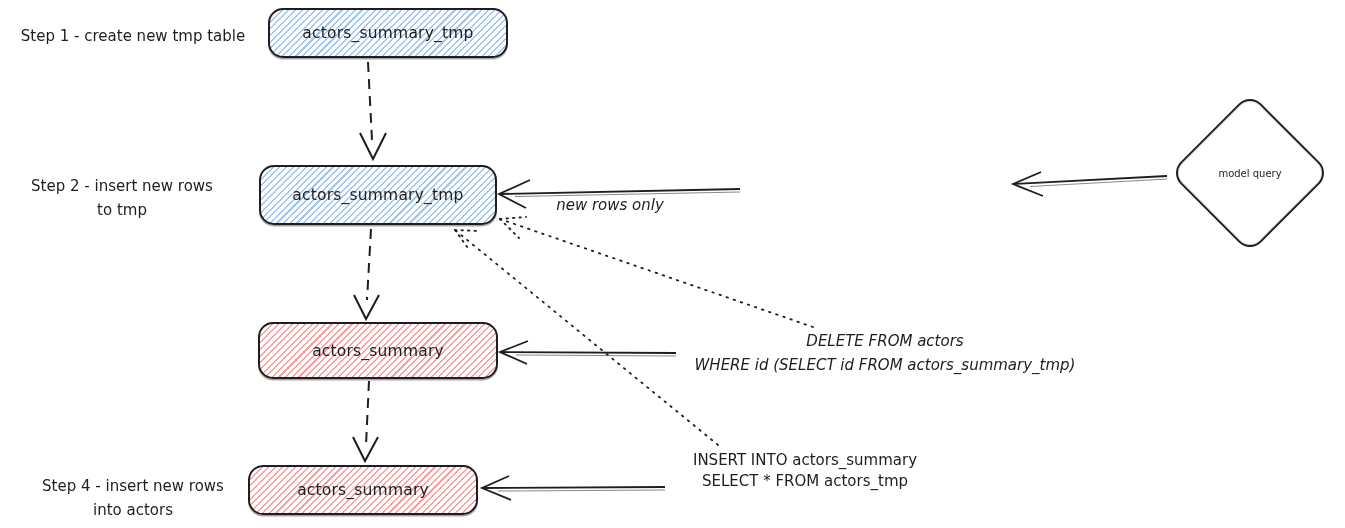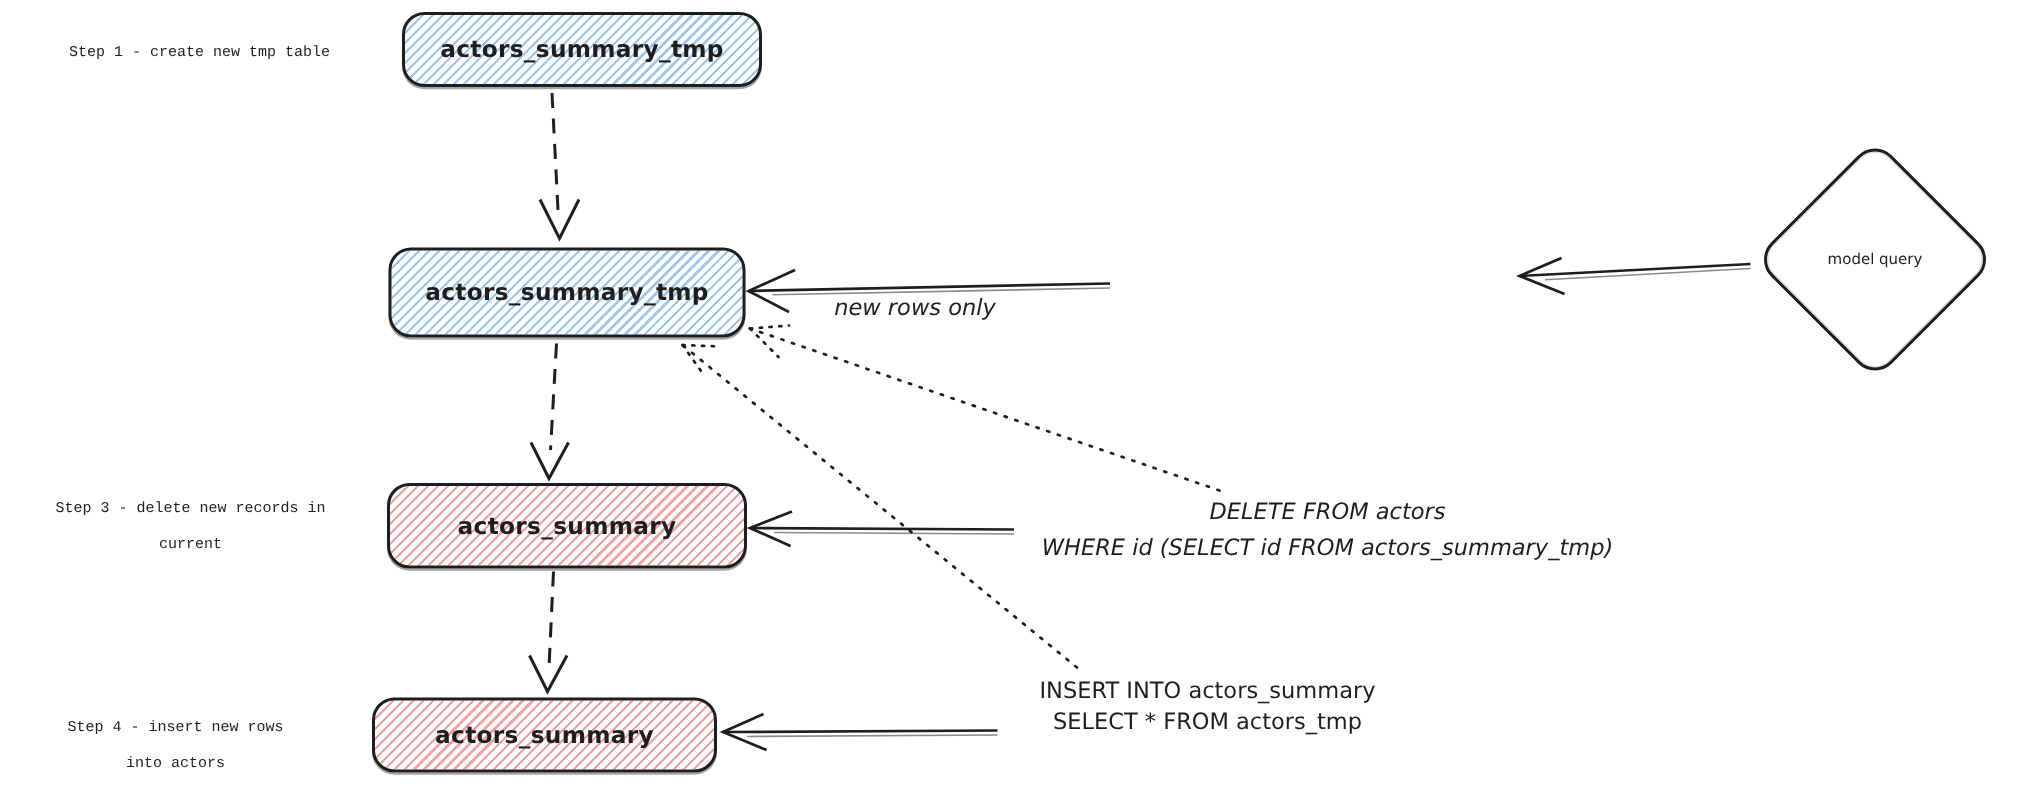--- a/index.html
+++ b/index.html
@@ -2,40 +2,39 @@
 <html style="--stroke: #1e1e1e; --text: #1e1e1e; --blue-hatch: #a3c6ed; --red-hatch: #f2a3a3;"><head>
 <meta charset="utf-8">
 <style>
   html,body{margin:0;padding:0;background:#ffffff;}
   #canvas{
     position:relative;width:1345px;height:528px;background:#ffffff;overflow:hidden;
     font-family:"DejaVu Sans","Liberation Sans",sans-serif;color:var(--text,#1e1e1e);
   }
   .abs{position:absolute;}
   .step-label{
-    font-size:10px;line-height:24px;white-space:pre-line;text-align:center;
+    font-size:15px;line-height:24px;white-space:pre-line;text-align:center;
     color:var(--text,#1e1e1e);
-    font-family:Liberation Mono, monospace;
   }
   .node{
     position:absolute;border:2px solid var(--stroke,#1e1e1e);border-radius:15px;
     display:flex;align-items:center;justify-content:center;
     font-size:15.5px;box-sizing:border-box;
     box-shadow:0 1.5px 0 rgba(30,30,30,.4);
   }
   .node.blue{
     background:repeating-linear-gradient(135deg,#fdfeff 0px,#fdfeff 3.2px,
       var(--blue-hatch,#a3c6ed) 3.2px,var(--blue-hatch,#a3c6ed) 4.7px);
   }
   .node.red{
     background:repeating-linear-gradient(135deg,#fffdfd 0px,#fffdfd 3.2px,
       var(--red-hatch,#f2a3a3) 3.2px,var(--red-hatch,#f2a3a3) 4.7px);
   }
   .node .node-text{
-    background:rgba(255,255,255,0);padding:0 4px;font-weight:700;letter-spacing:.2px;
+    background:rgba(255,255,255,0);padding:0 4px;font-weight:400;letter-spacing:.2px;
   }
   .anno{
     position:absolute;font-size:15px;white-space:pre-line;text-align:center;
     color:var(--text,#1e1e1e);
   }
   .anno.left-align{text-align:center;font-style:italic;}
   #diamond-wrap{position:absolute;left:1193px;top:116px;width:114px;height:114px;}
   #diamond{
     position:absolute;inset:0;transform:rotate(45deg);
     border:2px solid var(--stroke,#1e1e1e);border-radius:16px;background:#ffffff;
@@ -47,23 +46,23 @@
   }
   svg{position:absolute;left:0;top:0;pointer-events:none;}
   .stroke{stroke:var(--stroke,#1e1e1e);fill:none;}
 </style>
 </head>
 <body>
 
 <div id="canvas">
 
   <div class="abs step-label" style="left:8px;top:24px;width:250px;">Step 1 - create new tmp table</div>
-  <div class="abs step-label" style="left:2px;top:328px;width:250px;">Step 3 - delete new records in
-current</div>
-  <div class="abs step-label" style="left:0px;top:474px;width:212px;padding-left:11px;">Step 4 - insert new rows
+  <div class="abs step-label" style="left:0px;top:174px;width:244px;">Step 2 - insert new rows
+to tmp</div>
+  <div class="abs step-label" style="left:16px;top:474px;width:212px;padding-left:11px;">Step 4 - insert new rows
 into actors</div>
 
   <div class="node blue" style="left:268px;top:8px;width:240px;height:50px;">
     <span class="node-text">actors_summary_tmp</span>
   </div>
   <div class="node blue" style="left:259px;top:165px;width:238px;height:60px;">
     <span class="node-text">actors_summary_tmp</span>
   </div>
   <div class="node red" style="left:258px;top:322px;width:240px;height:57px;">
     <span class="node-text">actors_summary</span>

